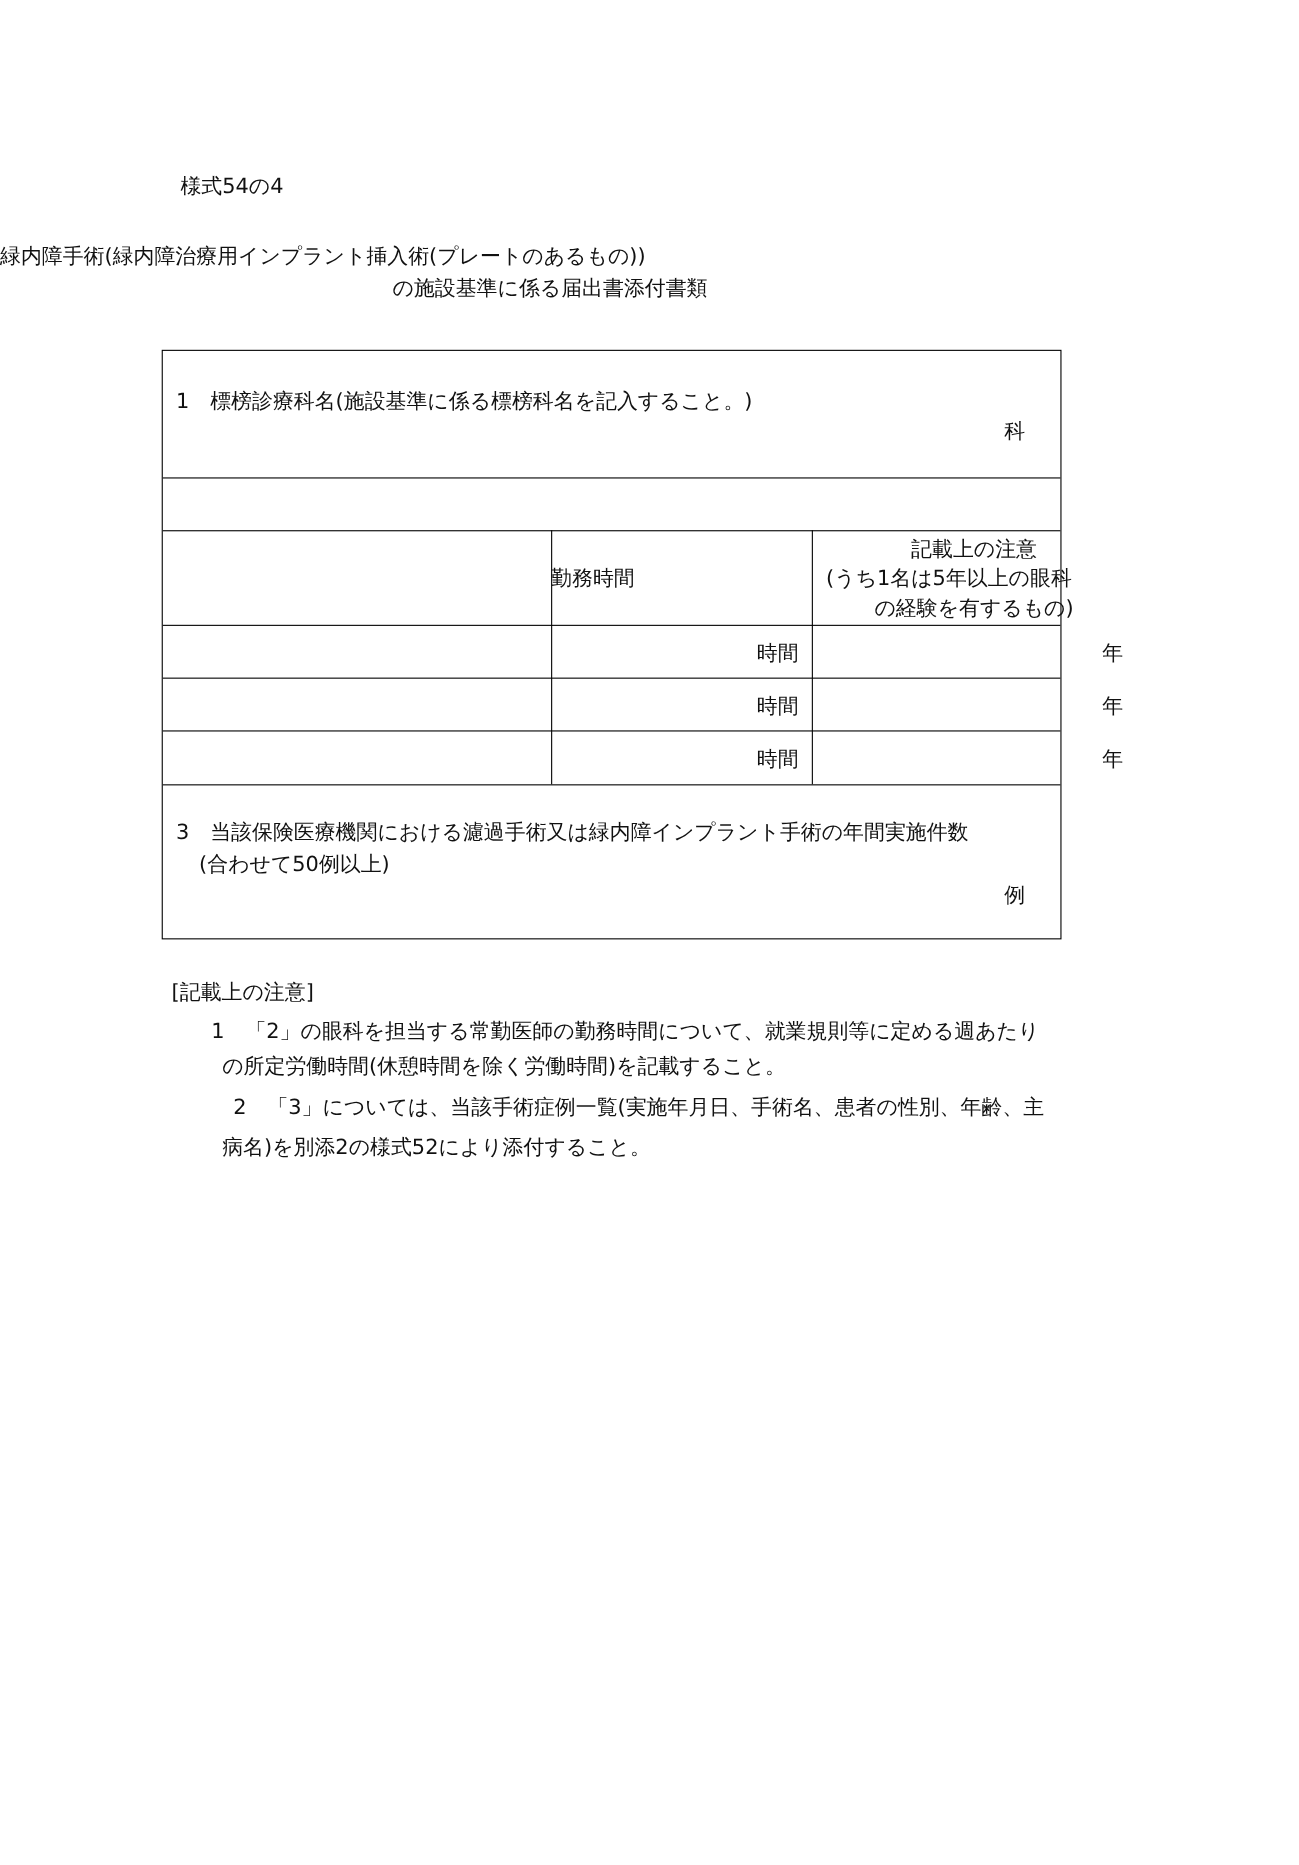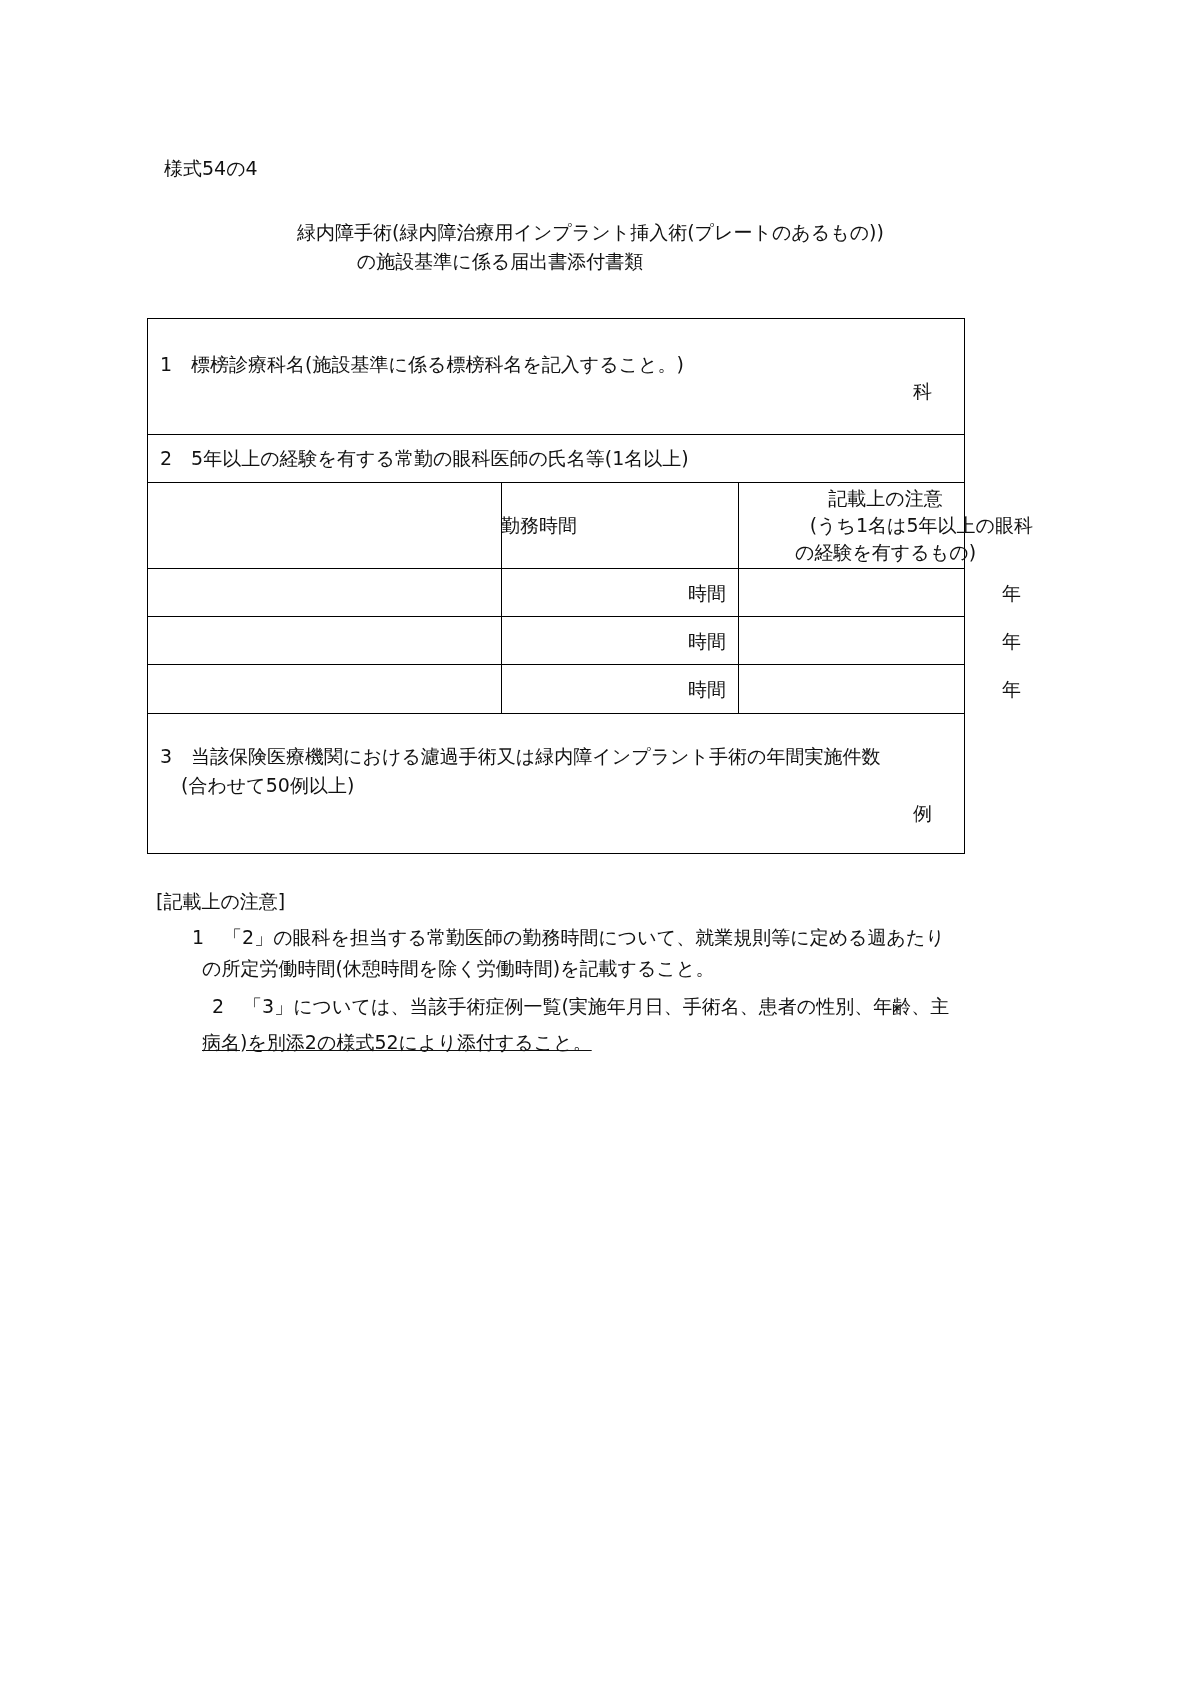--- a/index.html
+++ b/index.html
@@ -2,54 +2,53 @@
 <html><head>
 <meta charset="utf-8">
 <style>
   html, body { margin: 0; padding: 0; background: #ffffff; }
   body {
     width: 1181px; height: 1695px; position: relative;
     font-family: "DejaVu Sans", sans-serif; color: #111; font-size: 19px;
   }
   .abs { position: absolute; white-space: nowrap; }
   .form-no { left: 148px; top: 156px; margin-left: 16px; }
-  .title1 { left: 0; width: 1181px; top: 220px; text-align: center; }
+  .title1 { left: 0; width: 1181px; top: 220px; }
   .title2 { left: 0; width: 1000px; top: 249px; text-align: center; }
   .outer { position: absolute; left: 147px; top: 318px; width: 818px; height: 536px; border: 1.5px solid #000; box-sizing: border-box; }
   .hline { position: absolute; left: 0; right: 0; height: 0; border-top: 1.3px solid #000; }
   .vline { position: absolute; width: 0; border-left: 1.3px solid #000; }
   .cell-text { position: absolute; white-space: nowrap; }
   .notes-title { left: 156px; top: 889px; }
   .note1a { left: 192px; top: 925px; }
   .note1b { left: 202px; top: 956px; }
   .note2a { left: 192px; top: 994px; margin-left: 20px; }
-  .note2b { left: 202px; top: 1030px; text-decoration: underline; }
+  .note2b { left: 202px; top: 1030px; }
 </style>
 </head>
 <body>
 
 <div class="abs form-no">様式54の4</div>
 <div class="abs title1">緑内障手術(緑内障治療用インプラント挿入術(プレートのあるもの))</div>
 <div class="abs title2">の施設基準に係る届出書添付書類</div>
 
 <div class="outer">
 
   <div class="cell-text" style="left:12px; top:33px;">1　標榜診療科名(施設基準に係る標榜科名を記入すること。)</div>
   <div class="cell-text" style="right:32px; top:60px;">科</div>
   <div class="hline" style="top:115px;"></div>
 
-  <div class="cell-text" style="left:12px; top:127px;">2　5年以上の経験を有する常勤の眼科医師の氏名等(1名以上)</div>
   <div class="hline" style="top:163px;"></div>
 
   <div class="vline" style="left:353px; top:163px; height:231px;"></div>
   <div class="vline" style="left:590px; top:163px; height:231px;"></div>
 
   <div class="cell-text" style="left:353px; width:237px; top:194px;">勤務時間</div>
   <div class="cell-text" style="left:590px; width:295px; text-align:center; top:167px;">記載上の注意</div>
-  <div class="cell-text" style="left:590px; width:295px; text-align:right; top:194px;">(うち1名は5年以上の眼科</div>
+  <div class="cell-text" style="left:590px; width:295px; text-align:left; top:194px;padding-left:13px;">(うち1名は5年以上の眼科</div>
   <div class="cell-text" style="left:590px; width:295px; text-align:center; top:221px;">の経験を有するもの)</div>
 
   <div class="hline" style="top:249px;"></div>
 
   <div class="cell-text" style="left:12px; width:330px; top:262px;"></div>
   <div class="cell-text" style="left:353px; width:225px; text-align:right; top:262px;">時間</div>
   <div class="cell-text" style="left:590px; width:283px; text-align:right; top:262px;">年</div>
   <div class="hline" style="top:297px;"></div>
 
   <div class="cell-text" style="left:12px; width:330px; top:310px;"></div>

